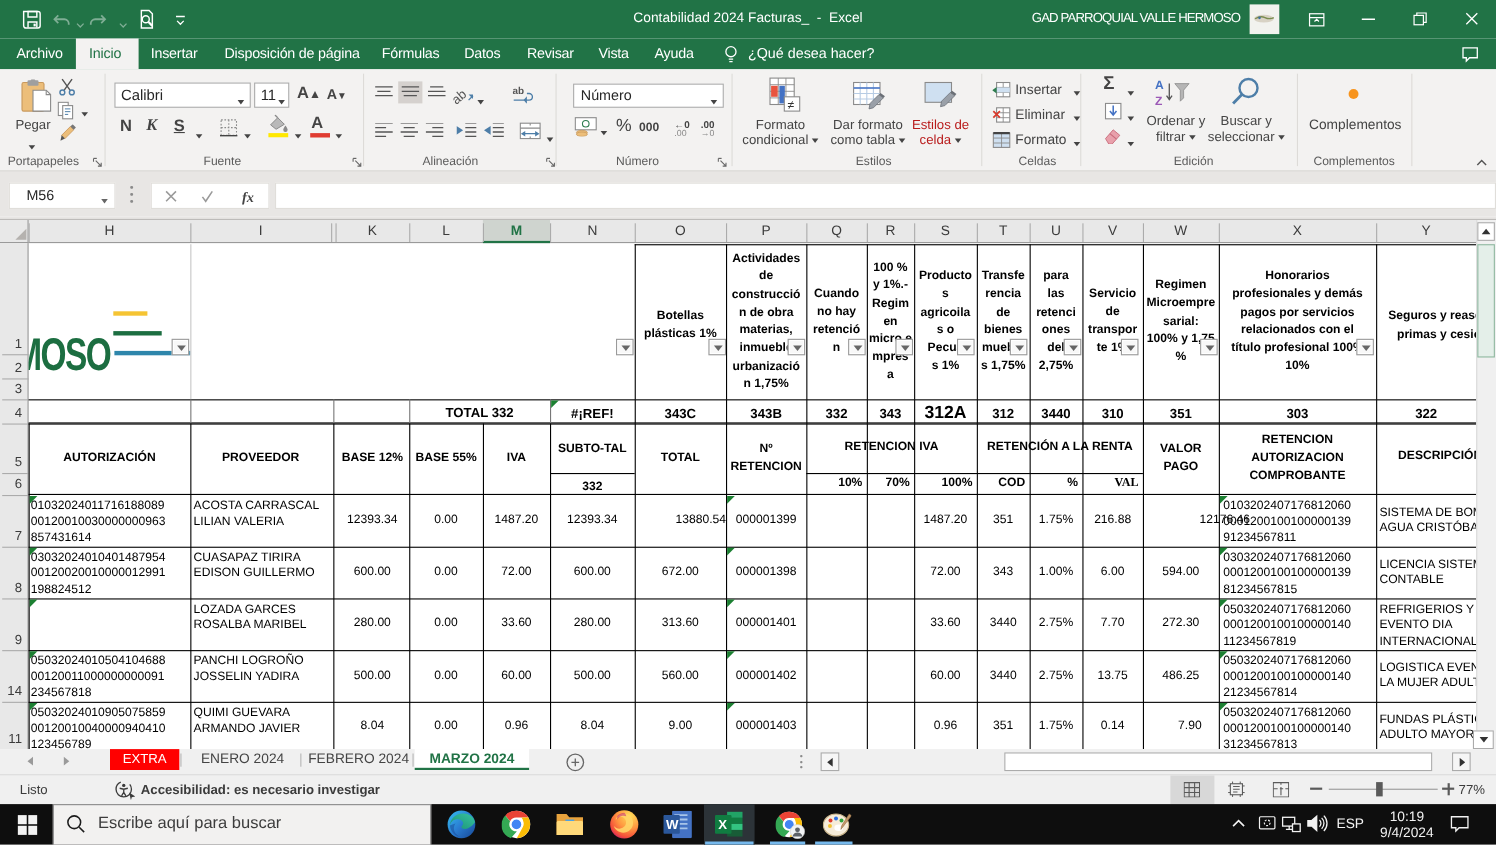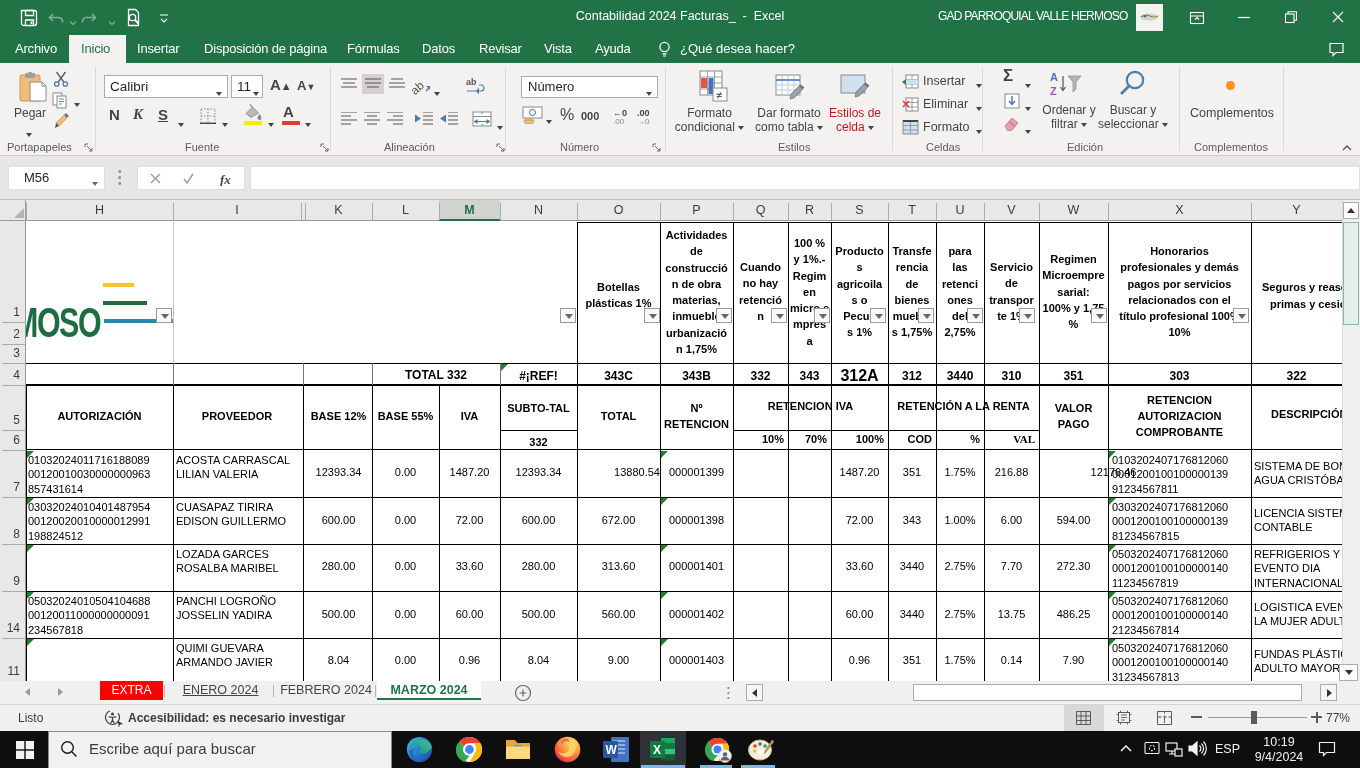--- a/index.html
+++ b/index.html
@@ -590,55 +590,56 @@
 <div style="position:absolute;left:500px;top:408px;width:77px;text-align:center;font-size:11px;color:#000;">500.00</div>
 <div style="position:absolute;left:577px;top:408px;width:83px;text-align:center;font-size:11px;color:#000;">560.00</div>
 <div style="position:absolute;left:660px;top:408px;width:73px;text-align:center;font-size:11px;color:#000;">000001402</div>
 <div style="position:absolute;left:831px;top:408px;width:57px;text-align:center;font-size:11px;color:#000;">60.00</div>
 <div style="position:absolute;left:888px;top:408px;width:48px;text-align:center;font-size:11px;color:#000;">3440</div>
 <div style="position:absolute;left:936px;top:408px;width:48px;text-align:center;font-size:11px;color:#000;">2.75%</div>
 <div style="position:absolute;left:984px;top:408px;width:55px;text-align:center;font-size:11px;color:#000;">13.75</div>
 <div style="position:absolute;left:1039px;top:408px;width:69px;text-align:center;font-size:11px;color:#000;">486.25</div>
 <div style="position:absolute;left:1112px;top:394px;width:139px;font-size:11px;line-height:14.3px;color:#000;white-space:nowrap;">0503202407176812060<br>0001200100100000140<br>21234567814</div>
 <div style="position:absolute;left:1254px;top:400px;width:100px;font-size:11px;line-height:14.3px;color:#000;white-space:nowrap;">LOGISTICA EVENTO<br>LA MUJER ADULTA</div>
+<div style="position:absolute;left:28px;top:441px;width:145px;font-size:11px;line-height:14.3px;color:#000;white-space:nowrap;">05032024010905075859<br>00120010040000940410<br>123456789</div>
 <div style="position:absolute;left:27px;top:439px;width:0;height:0;border-top:7px solid #1c8032;border-right:7px solid transparent;"></div>
 <div style="position:absolute;left:661px;top:439px;width:0;height:0;border-top:7px solid #1c8032;border-right:7px solid transparent;"></div>
 <div style="position:absolute;left:1109px;top:439px;width:0;height:0;border-top:7px solid #1c8032;border-right:7px solid transparent;"></div>
 <div style="position:absolute;left:176px;top:441px;width:124px;font-size:11px;line-height:14.3px;color:#000;">QUIMI GUEVARA<br>ARMANDO JAVIER</div>
 <div style="position:absolute;left:305px;top:454px;width:67px;text-align:center;font-size:11px;color:#000;">8.04</div>
 <div style="position:absolute;left:372px;top:454px;width:67px;text-align:center;font-size:11px;color:#000;">0.00</div>
 <div style="position:absolute;left:439px;top:454px;width:61px;text-align:center;font-size:11px;color:#000;">0.96</div>
 <div style="position:absolute;left:500px;top:454px;width:77px;text-align:center;font-size:11px;color:#000;">8.04</div>
 <div style="position:absolute;left:577px;top:454px;width:83px;text-align:center;font-size:11px;color:#000;">9.00</div>
 <div style="position:absolute;left:660px;top:454px;width:73px;text-align:center;font-size:11px;color:#000;">000001403</div>
 <div style="position:absolute;left:831px;top:454px;width:57px;text-align:center;font-size:11px;color:#000;">0.96</div>
 <div style="position:absolute;left:888px;top:454px;width:48px;text-align:center;font-size:11px;color:#000;">351</div>
 <div style="position:absolute;left:936px;top:454px;width:48px;text-align:center;font-size:11px;color:#000;">1.75%</div>
 <div style="position:absolute;left:984px;top:454px;width:55px;text-align:center;font-size:11px;color:#000;">0.14</div>
-<div style="position:absolute;left:1039px;top:454px;width:69px;text-align:center;font-size:11px;color:#000;">7.90</div>
+<div style="position:absolute;left:1039px;top:454px;width:69px;text-align:left;font-size:11px;color:#000;padding-left:32px;">7.90</div>
 <div style="position:absolute;left:1112px;top:441px;width:139px;font-size:11px;line-height:14.3px;color:#000;white-space:nowrap;">0503202407176812060<br>0001200100100000140<br>31234567813</div>
 <div style="position:absolute;left:1254px;top:447px;width:100px;font-size:11px;line-height:14.3px;color:#000;white-space:nowrap;">FUNDAS PLÁSTICAS<br>ADULTO MAYOR</div>
 <div style="position:absolute;left:1342px;top:0;width:18px;height:481px;background:#f0f0f0;border-left:1px solid #d9d9d9;"></div>
 <div style="position:absolute;left:1343px;top:2px;width:16px;height:17px;background:#fff;border:1px solid #ababab;"></div>
 <svg style="position:absolute;left:1347px;top:7px" width="8" height="8" viewBox="0 0 8 8">
       <path d="M0 6l4-5 4 5z" fill="#333"></path>
     </svg>
 <div style="position:absolute;left:1343px;top:22px;width:16px;height:103px;background:#e4efe9;border:1px solid #8fb7a0;"></div>
 <div style="position:absolute;left:1339px;top:464px;width:19px;height:17px;background:#fff;border:1px solid #ababab;"></div>
 <svg style="position:absolute;left:1345px;top:469px" width="8" height="8" viewBox="0 0 8 8">
       <path d="M0 1l4 5 4-5z" fill="#333"></path>
     </svg>
 </div>
 <div style="position:absolute;left:0;top:681px;width:1360px;height:24px;background:#f0f0f0;border-bottom:1px solid #d4d4d4;"></div>
 <svg class="ab" style="left:22px;top:687px" width="44" height="10" viewBox="0 0 44 10">
     <path d="M8 1L3 5l5 4z" fill="#9a9a9a"></path>
     <path d="M36 1l5 4-5 4z" fill="#9a9a9a"></path>
   </svg>
 <div style="position:absolute;left:100px;top:681px;width:63px;height:19px;background:#ff0000;color:#fff;font-size:12px;text-align:center;line-height:19px;">EXTRA</div>
-<div style="position:absolute;left:166px;top:681px;width:109px;height:19px;color:#444;font-size:12.5px;text-align:center;line-height:19px;text-decoration:underline;">ENERO 2024</div>
+<div style="position:absolute;left:166px;top:681px;width:109px;height:19px;color:#444;font-size:12.5px;text-align:center;line-height:19px;">ENERO 2024</div>
 <div style="position:absolute;left:275px;top:681px;width:102px;height:19px;color:#444;font-size:12.5px;text-align:center;line-height:19px;">FEBRERO 2024</div>
 <div style="position:absolute;left:377px;top:681px;width:104px;height:19px;background:#fff;border-bottom:2px solid #217346;color:#217346;font-size:12.5px;font-weight:bold;text-align:center;line-height:19px;">MARZO 2024</div>
 <div style="position:absolute;left:164px;top:685px;width:1px;height:12px;background:#b5b5b5;"></div>
 <div style="position:absolute;left:273px;top:685px;width:1px;height:12px;background:#b5b5b5;"></div>
 <div style="position:absolute;left:375px;top:685px;width:1px;height:12px;background:#b5b5b5;"></div>
 <svg class="ab" style="left:514px;top:684px" width="18" height="18" viewBox="0 0 18 18" fill="none" stroke="#666" stroke-width="1.2">
     <circle cx="9" cy="9" r="7.5"></circle>
     <path d="M9 5.5v7M5.5 9h7"></path>
   </svg>
 <div style="position:absolute;left:727px;top:685px;width:3px;height:14px;color:#8a8a8a;font-size:8px;line-height:5px;">•<br>•<br>•</div>

